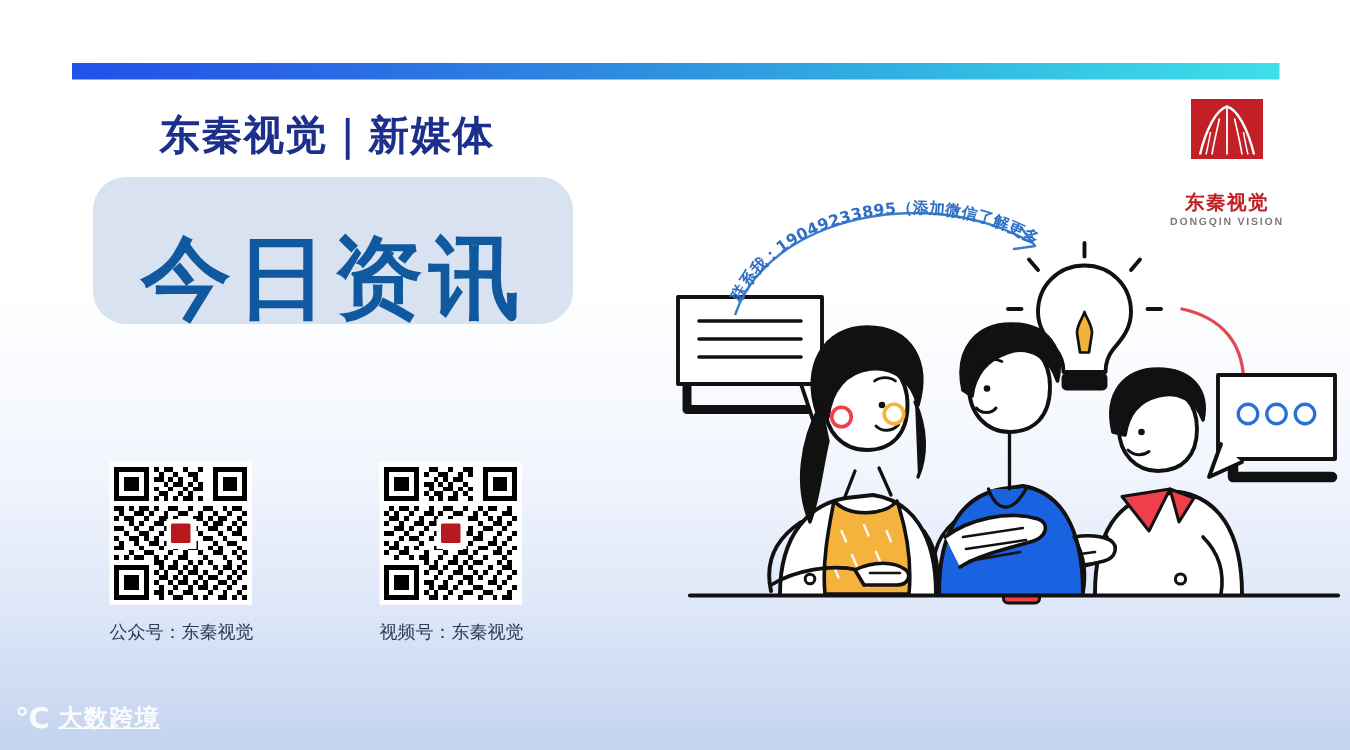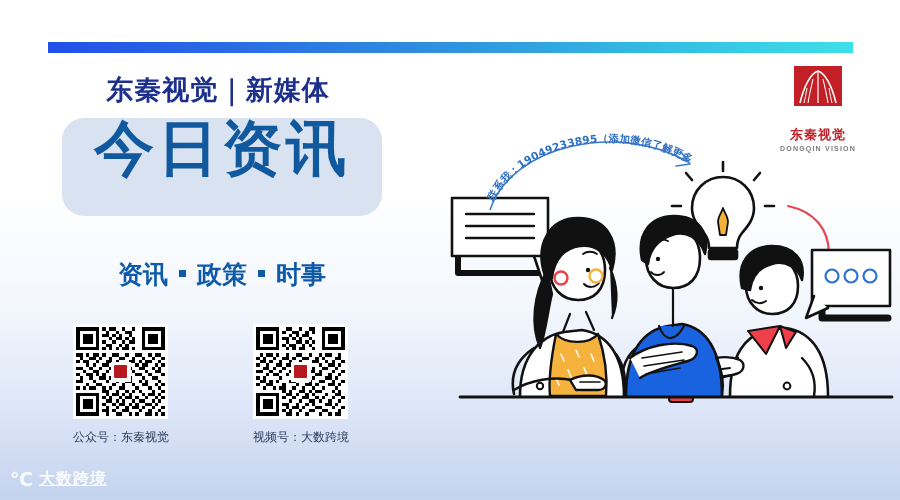--- a/index.html
+++ b/index.html
@@ -19,39 +19,39 @@
   
   .brand-line{
     position:absolute;left:48px;top:72px;width:340px;text-align:center;
     font-family:"DejaVu Sans","Liberation Sans",sans-serif;
     font-size:27px;font-weight:bold;color:#1d2f8c;letter-spacing:1px;
     white-space:nowrap;
   }
   .headline-box{
     position:absolute;left:62px;top:118px;width:320px;height:98px;
     background:#d9e2f1;border-radius:22px;
-    display:flex;align-items:flex-start;justify-content:center;
+    display:flex;align-items:flex-end;justify-content:center;
   }
   .headline-text{
     font-family:"DejaVu Sans","Liberation Sans",sans-serif;
     font-size:60px;font-weight:bold;color:#11599f;letter-spacing:4px;
     line-height:1;white-space:nowrap;
   }
   .tagline{
     position:absolute;left:48px;top:258px;width:348px;text-align:center;
     font-family:"DejaVu Sans","Liberation Sans",sans-serif;
     font-size:25px;font-weight:bold;color:#0f5aa8;white-space:nowrap;
   }
   .tagline .dot{
     display:inline-block;width:7px;height:7px;background:#0f5aa8;
     vertical-align:middle;margin:0 11px 5px 11px;
   }
   
   .qr-group{position:absolute;left:48px;top:308px;width:350px;height:130px;}
-  .qr-item{position:absolute;top:16px;text-align:center;}
+  .qr-item{position:absolute;top:0;text-align:center;}
   .qr-item.one{left:25px;}
   .qr-item.two{left:205px;}
   .qr-canvas{
     width:95px;height:95px;background:#ffffff;position:relative;
     image-rendering:pixelated;
   }
   .qr-logo{
     position:absolute;left:50%;top:50%;transform:translate(-50%,-50%);
     width:20px;height:20px;background:#ffffff;
     display:flex;align-items:center;justify-content:center;
@@ -104,23 +104,20 @@
 <div id="poster">
 
   <div class="top-bar"></div>
 
   <div class="brand-line">东秦视觉｜新媒体</div>
 
   <div class="headline-box">
     <div class="headline-text">今日资讯</div>
   </div>
 
-  <div class="tagline">
-    <span>资讯</span><span class="dot"></span><span>政策</span><span class="dot"></span><span>时事</span>
-  </div>
 
   <div class="qr-group">
 
     <div class="qr-item one">
       <div class="qr-canvas">
         <svg viewBox="0 0 29 29" width="95" height="95" shape-rendering="crispEdges" aria-hidden="true">
           <rect width="29" height="29" fill="#fff"></rect>
           <g fill="#000">
             <rect x="1" y="1" width="7" height="1"></rect>
               <rect x="1" y="7" width="7" height="1"></rect>
@@ -507,21 +504,21 @@
               <rect x="16" y="27" width="1" height="1"></rect>
               <rect x="20" y="27" width="1" height="1"></rect>
               <rect x="23" y="27" width="1" height="1"></rect>
               <rect x="25" y="27" width="2" height="1"></rect>
           </g>
         </svg>
         <div class="qr-logo">
           <div class="mark"></div>
         </div>
       </div>
-      <div class="qr-caption">视频号：大数跨境</div>
+      <div class="qr-caption">视频号：东秦视觉</div>
     </div>
 
   </div>
 
   <div class="corp-logo">
     <div class="corp-mark">
       <svg viewBox="0 0 48 40" width="48" height="40" aria-hidden="true">
         <rect width="48" height="40" fill="#c22026"></rect>
         <path d="M6 37 C10 20 17 7 24 5 C31 7 38 20 42 37" fill="none" stroke="#ffffff" stroke-width="1.6"></path>
         <path d="M24 5 L24 37" stroke="#ffffff" stroke-width="1.2"></path>

